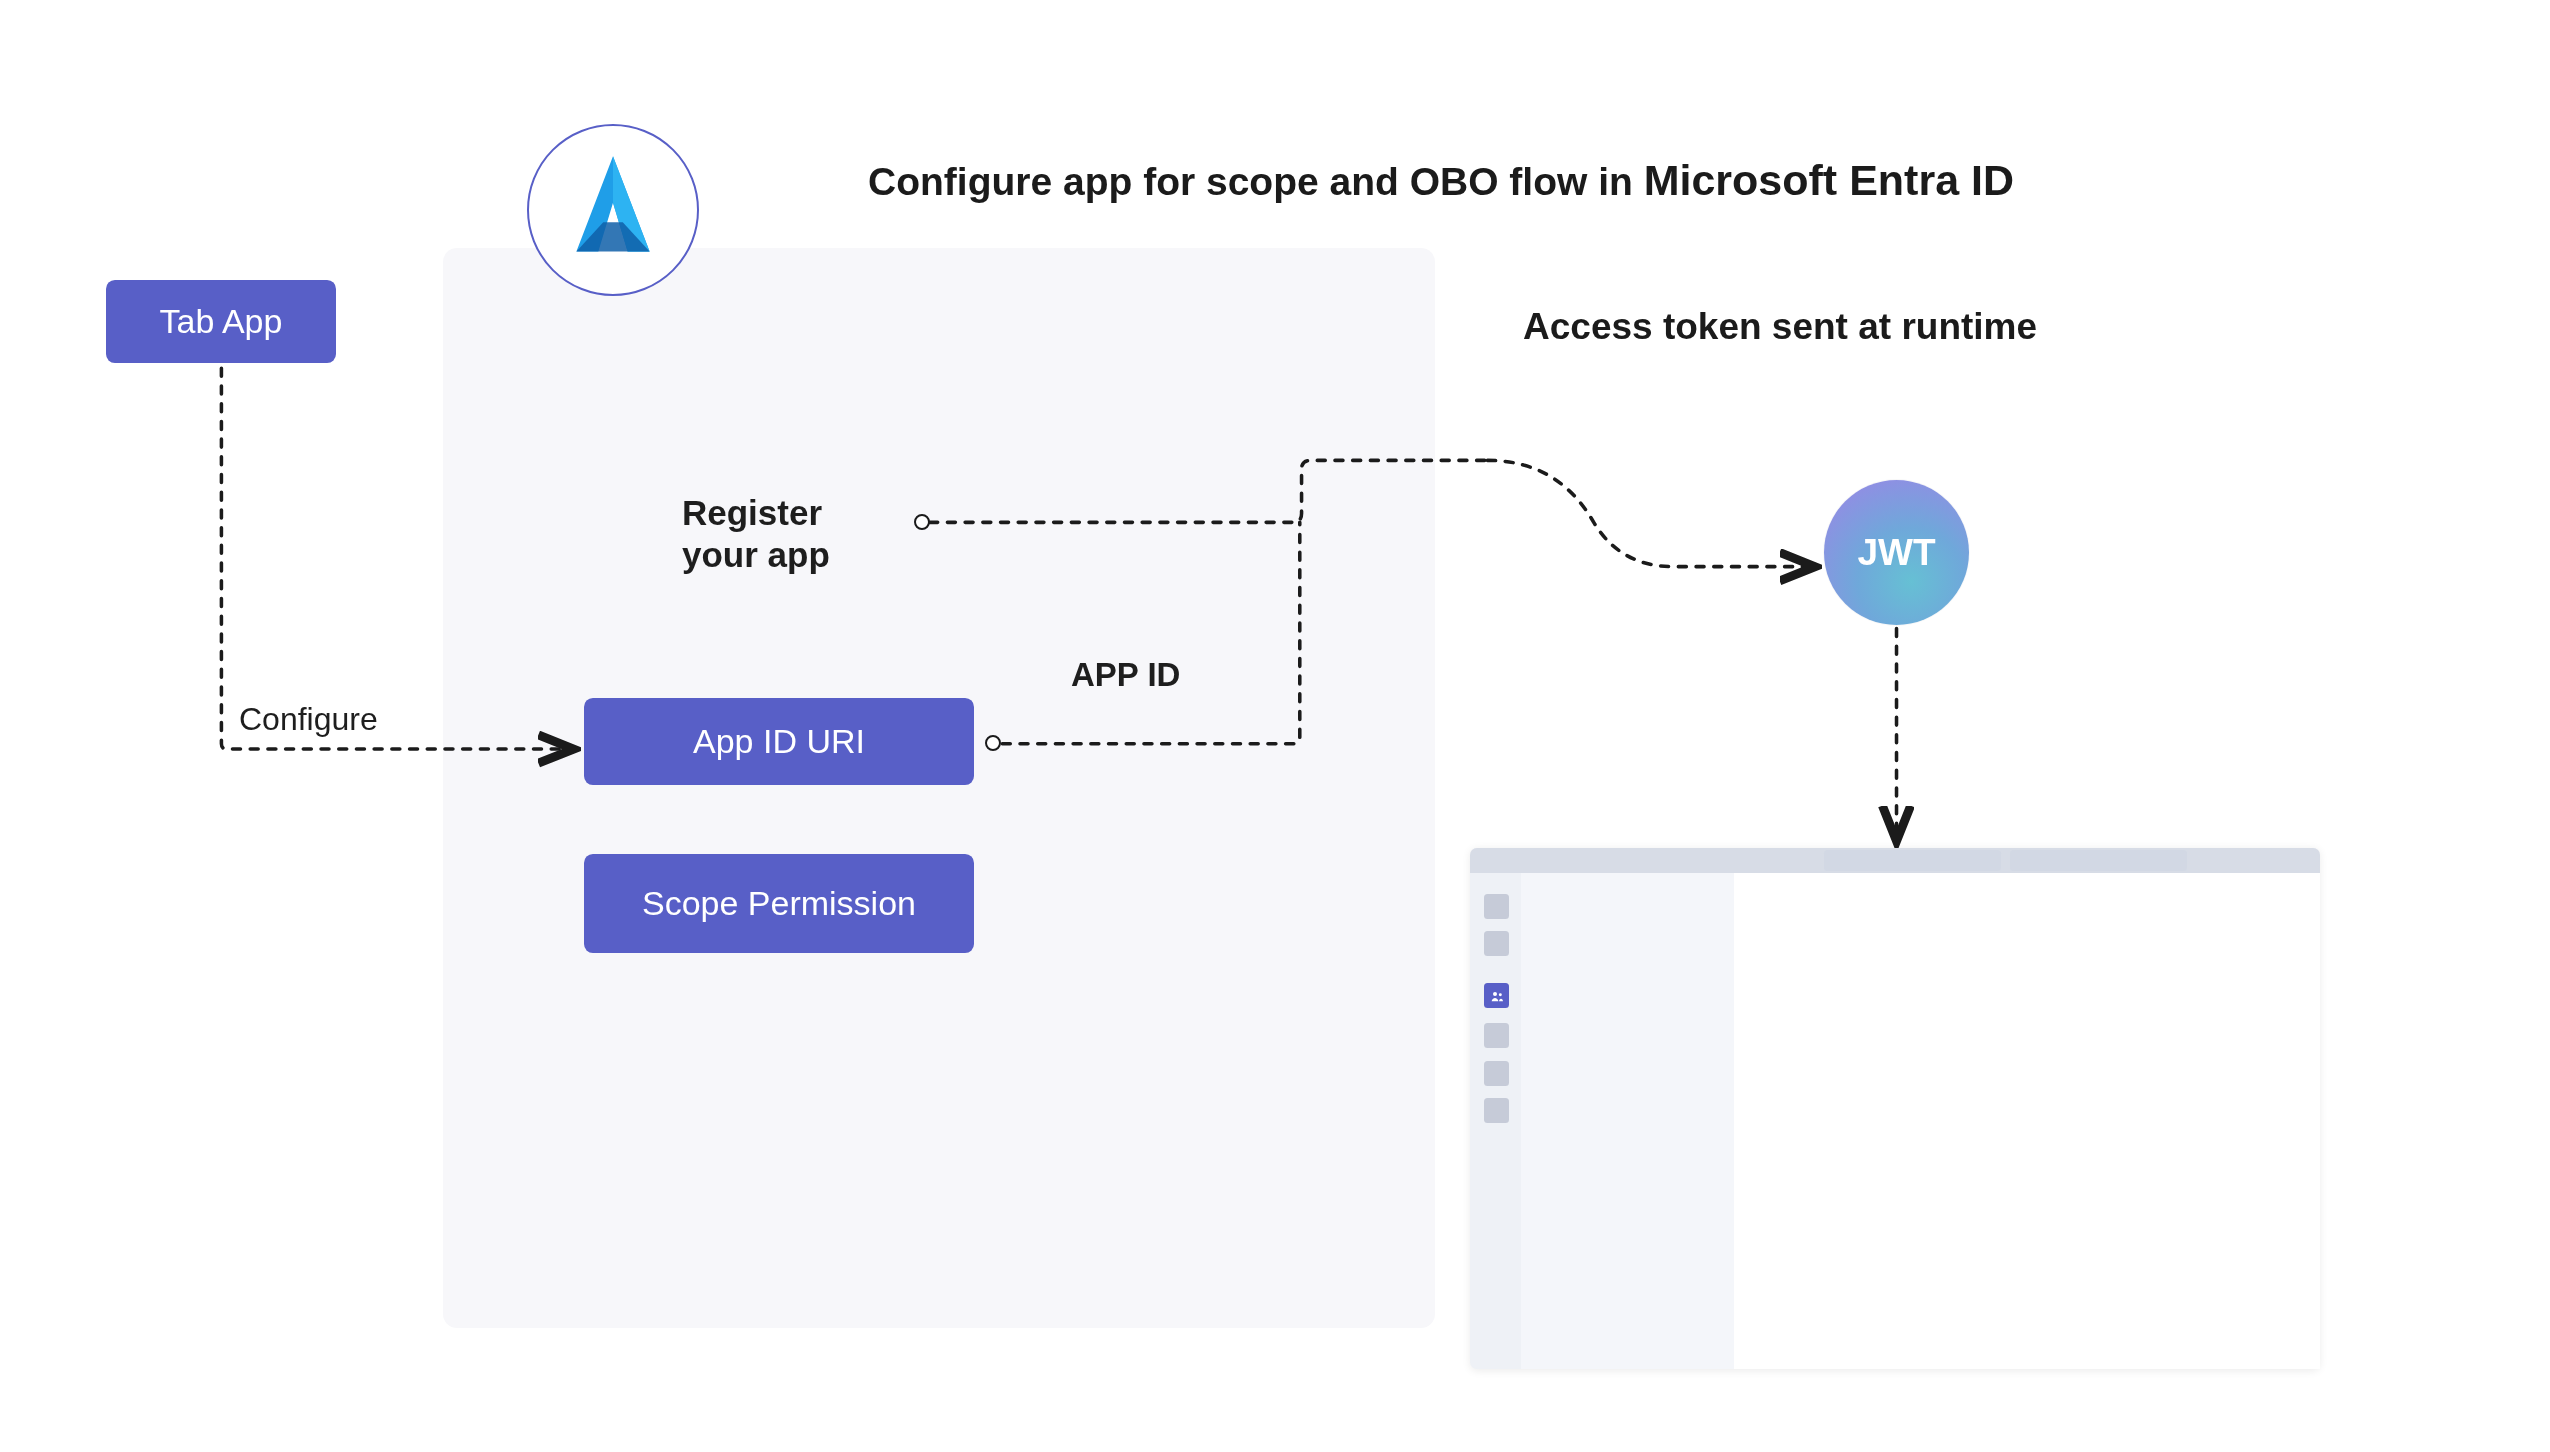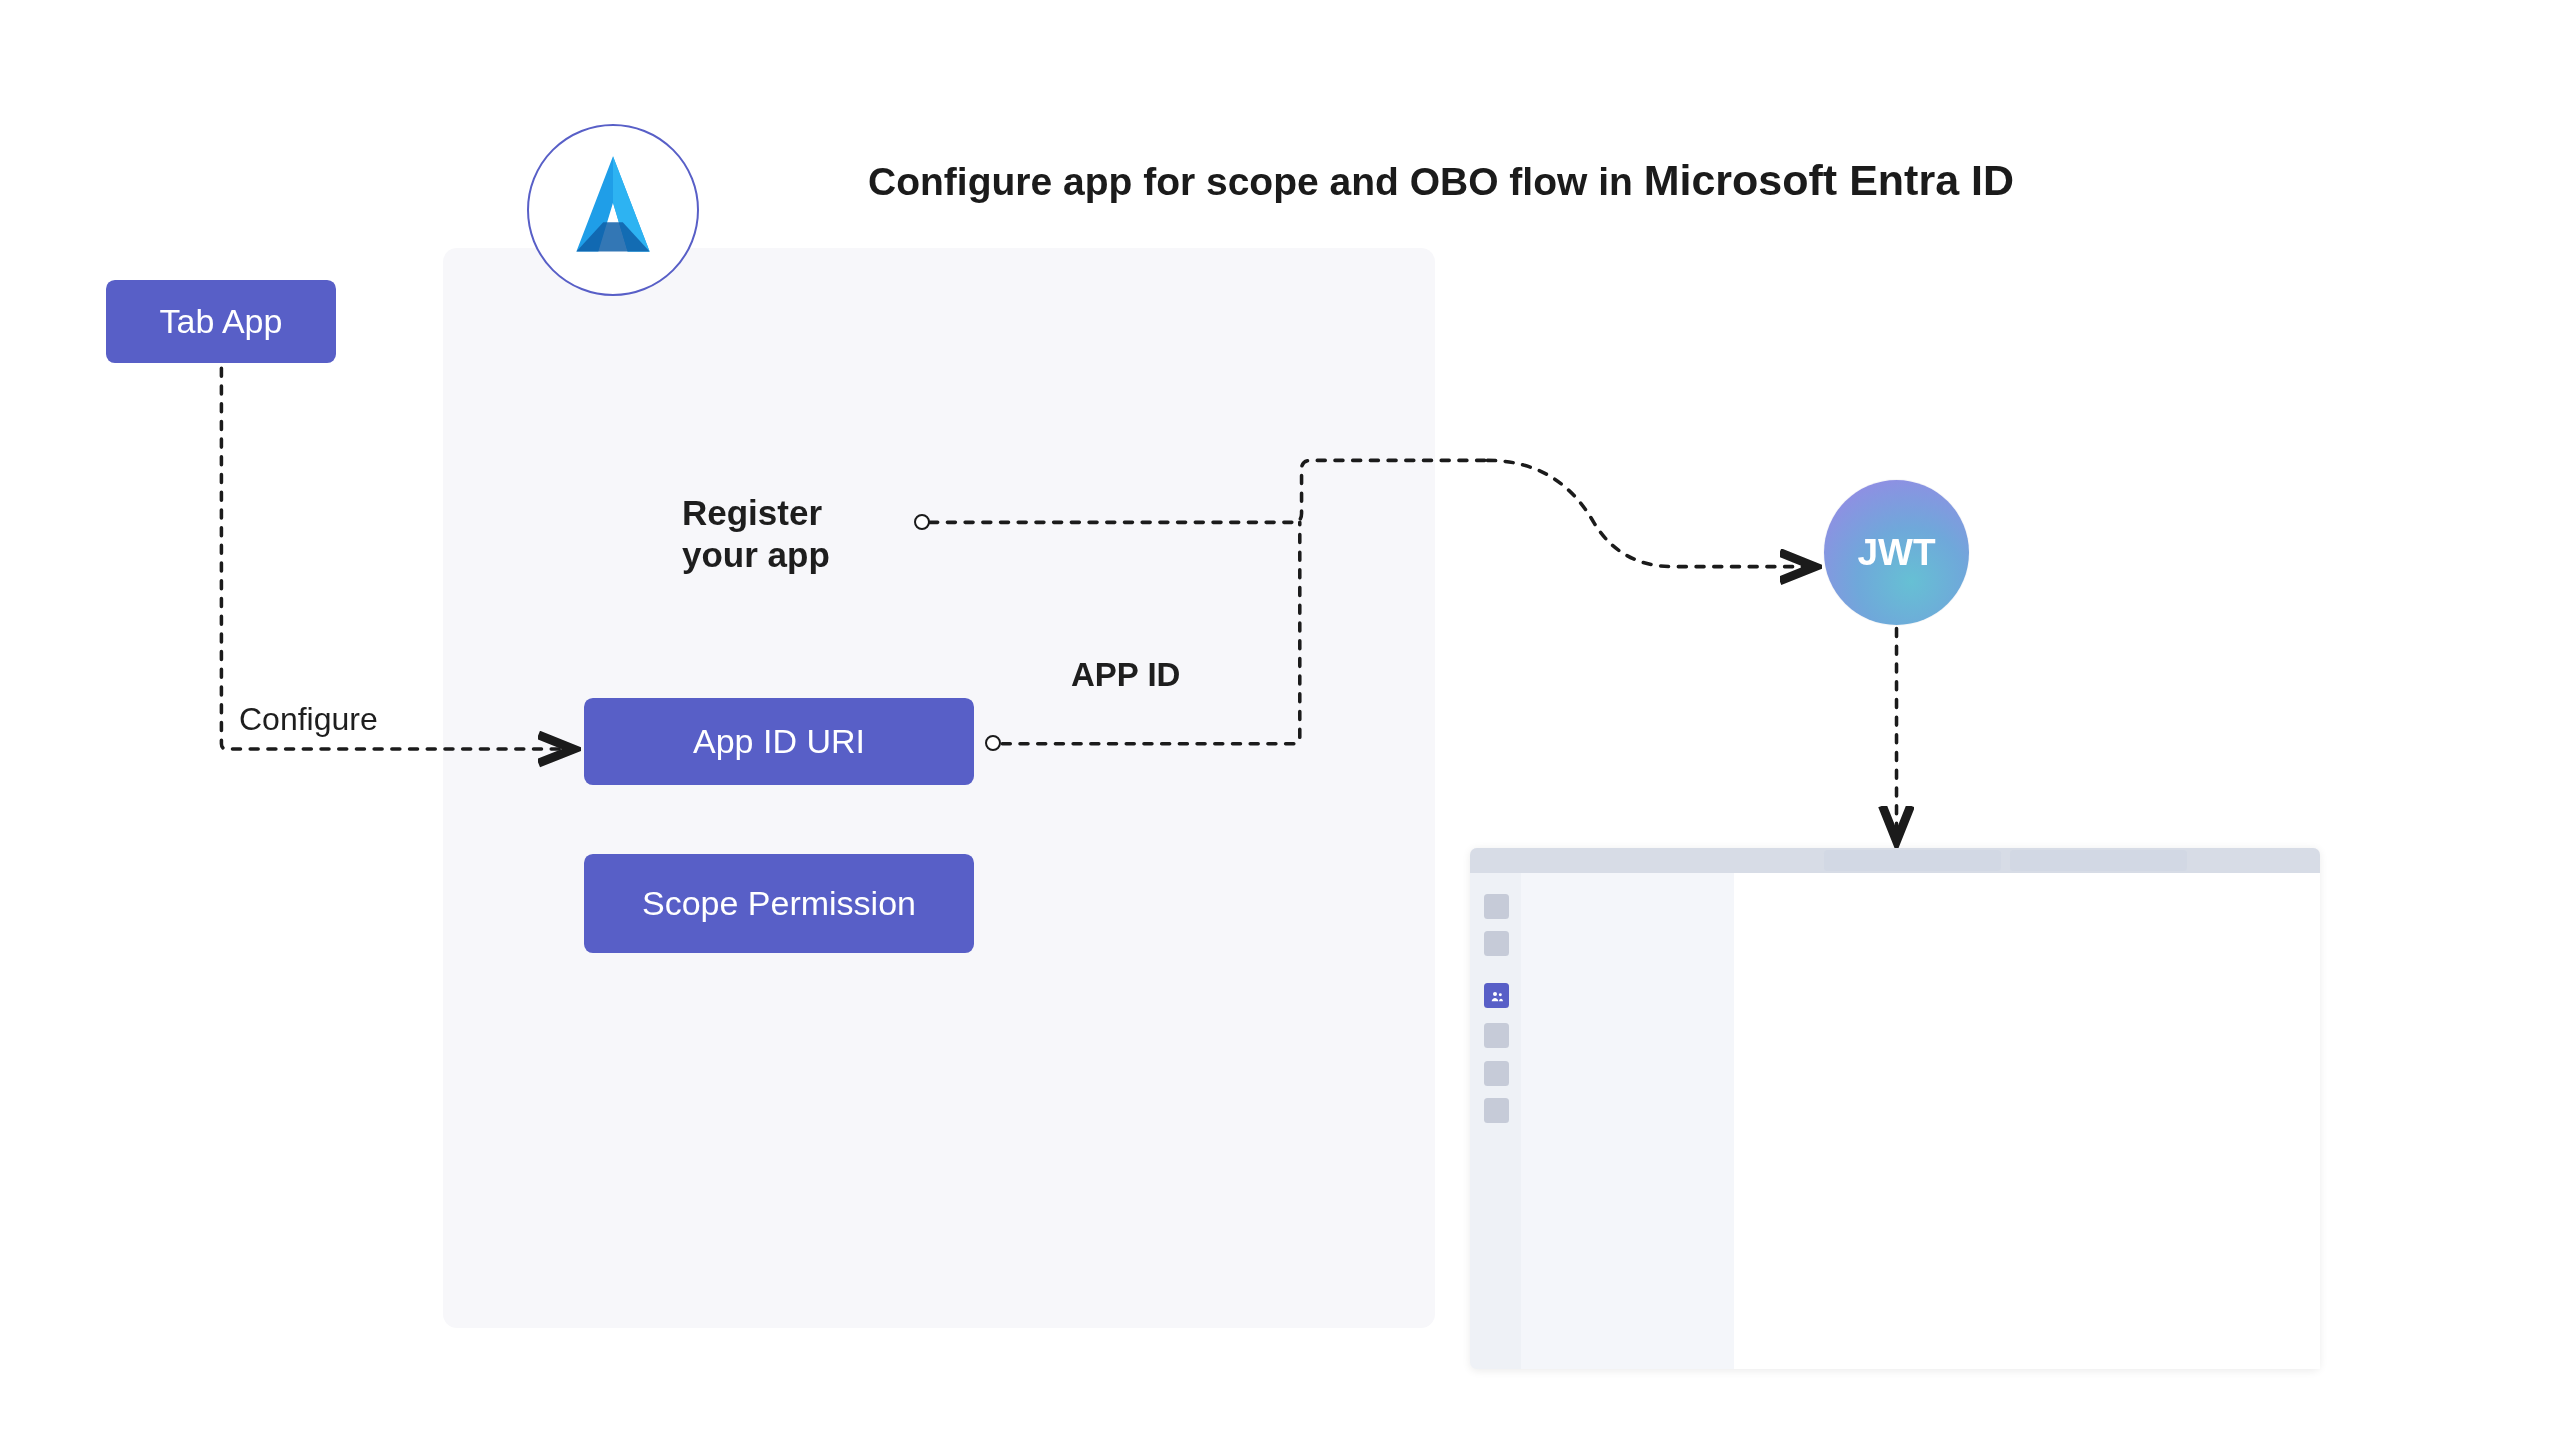--- a/index.html
+++ b/index.html
@@ -172,20 +172,23 @@
   <div class="node" style="left:584px; top:698px; width:390px; height:87px; background:#585fc7; font-size:34px;">
     <span>App ID URI</span>
   </div>
   <div class="connector-dot" style="left:985px; top:735px;"></div>
 
   <div class="node" style="left:584px; top:854px; width:390px; height:99px; background:#585fc7; font-size:34px;">
     <span>Scope Permission</span>
   </div>
 
 
+  <div class="title-sub" style="left:1523px; top:306px; font-size:37px;">
+    <span>Access token sent at runtime</span>
+  </div>
 
   <div class="jwt-circle" style="left:1824px; top:480px; width:145px; height:145px; font-size:37px;">
     <span>JWT</span>
   </div>
 
   <div class="app-window" style="left:1470px; top:848px; width:850px; height:521px;">
     <div class="app-titlebar" style="left:0; top:0; width:100%;"></div>
     <div class="app-tab" style="left:354px; top:1.8px; width:177px;"></div>
     <div class="app-tab" style="left:540px; top:1.8px; width:177px;"></div>
 

